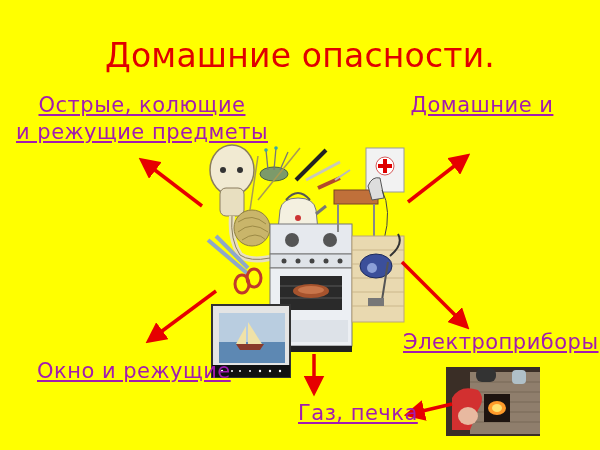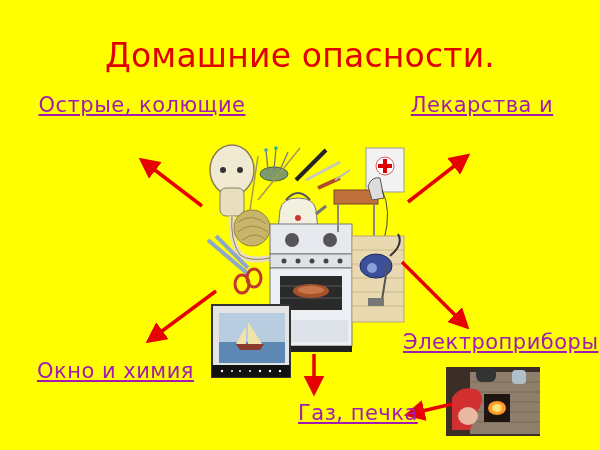--- a/index.html
+++ b/index.html
@@ -29,24 +29,25 @@
   </style>
 </head>
 <body>
 
 <div class="slide">
 
   <div class="title">Домашние опасности.</div>
 
   <div id="lbl-sharp" class="label center">
     <div>Острые, колющие</div>
+    <div>и режущие предметы</div>
   </div>
 
   <div id="lbl-meds" class="label center">
-    <div>Лекарства и</div>
+    <div>Домашние и</div>
   </div>
 
   <svg class="art" width="600" height="450" viewBox="0 0 600 450">
     <defs>
       <marker id="ah" markerWidth="6" markerHeight="6" refX="3" refY="3" orient="auto" markerUnits="strokeWidth">
         <path d="M0,0 L6,3 L0,6 Z" fill="#e60000"></path>
       </marker>
     </defs>
 
     <g>
@@ -180,17 +181,17 @@
     <g stroke="#e60000" stroke-width="3.5" fill="none">
       <line x1="202" y1="206" x2="147" y2="164" marker-end="url(#ah)"></line>
       <line x1="408" y1="202" x2="462" y2="160" marker-end="url(#ah)"></line>
       <line x1="216" y1="291" x2="154" y2="337" marker-end="url(#ah)"></line>
       <line x1="402" y1="262" x2="462" y2="322" marker-end="url(#ah)"></line>
       <line x1="314" y1="354" x2="314" y2="386" marker-end="url(#ah)"></line>
       <line x1="452" y1="404" x2="414" y2="413" marker-end="url(#ah)"></line>
     </g>
   </svg>
 
-  <div id="lbl-window" class="label">Окно и химия</div>
+  <div id="lbl-window" class="label">Окно и режущие</div>
   <div id="lbl-gas" class="label">Газ, печка</div>
   <div id="lbl-electro" class="label">Электроприборы</div>
 
 </div>
 
 </body></html>

